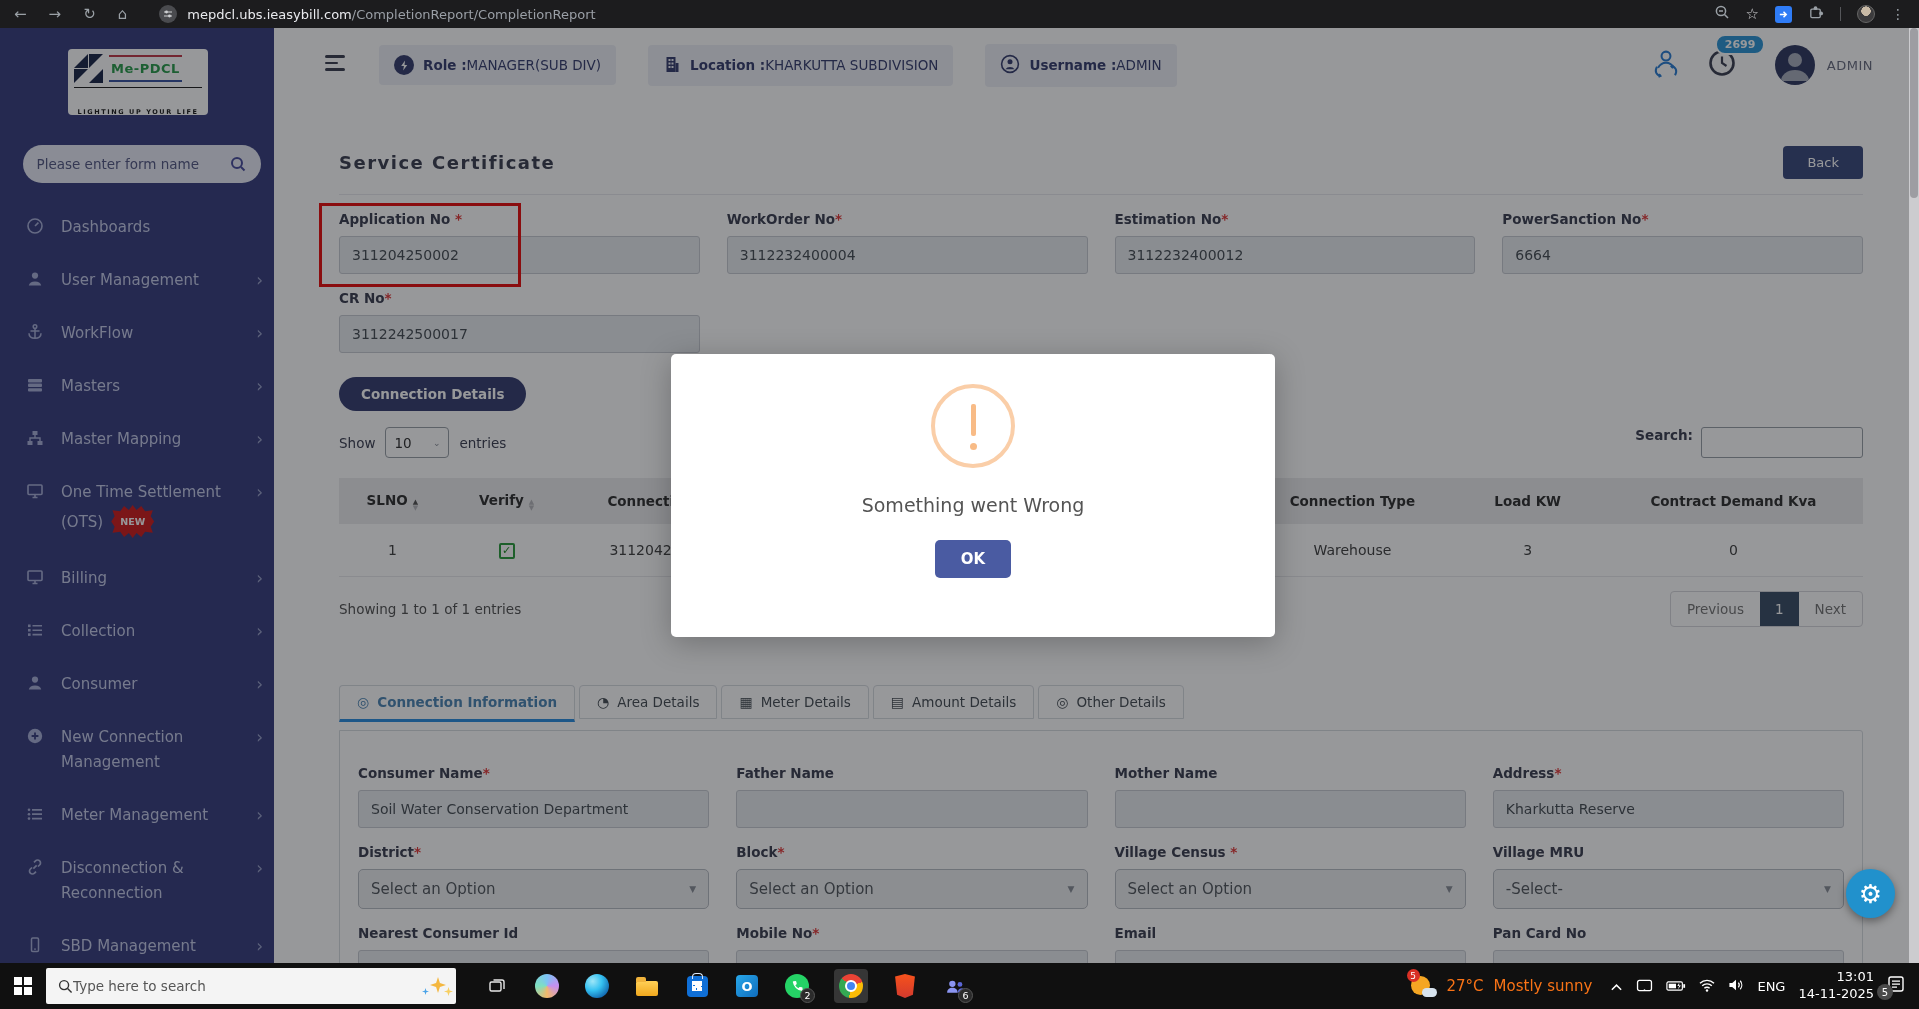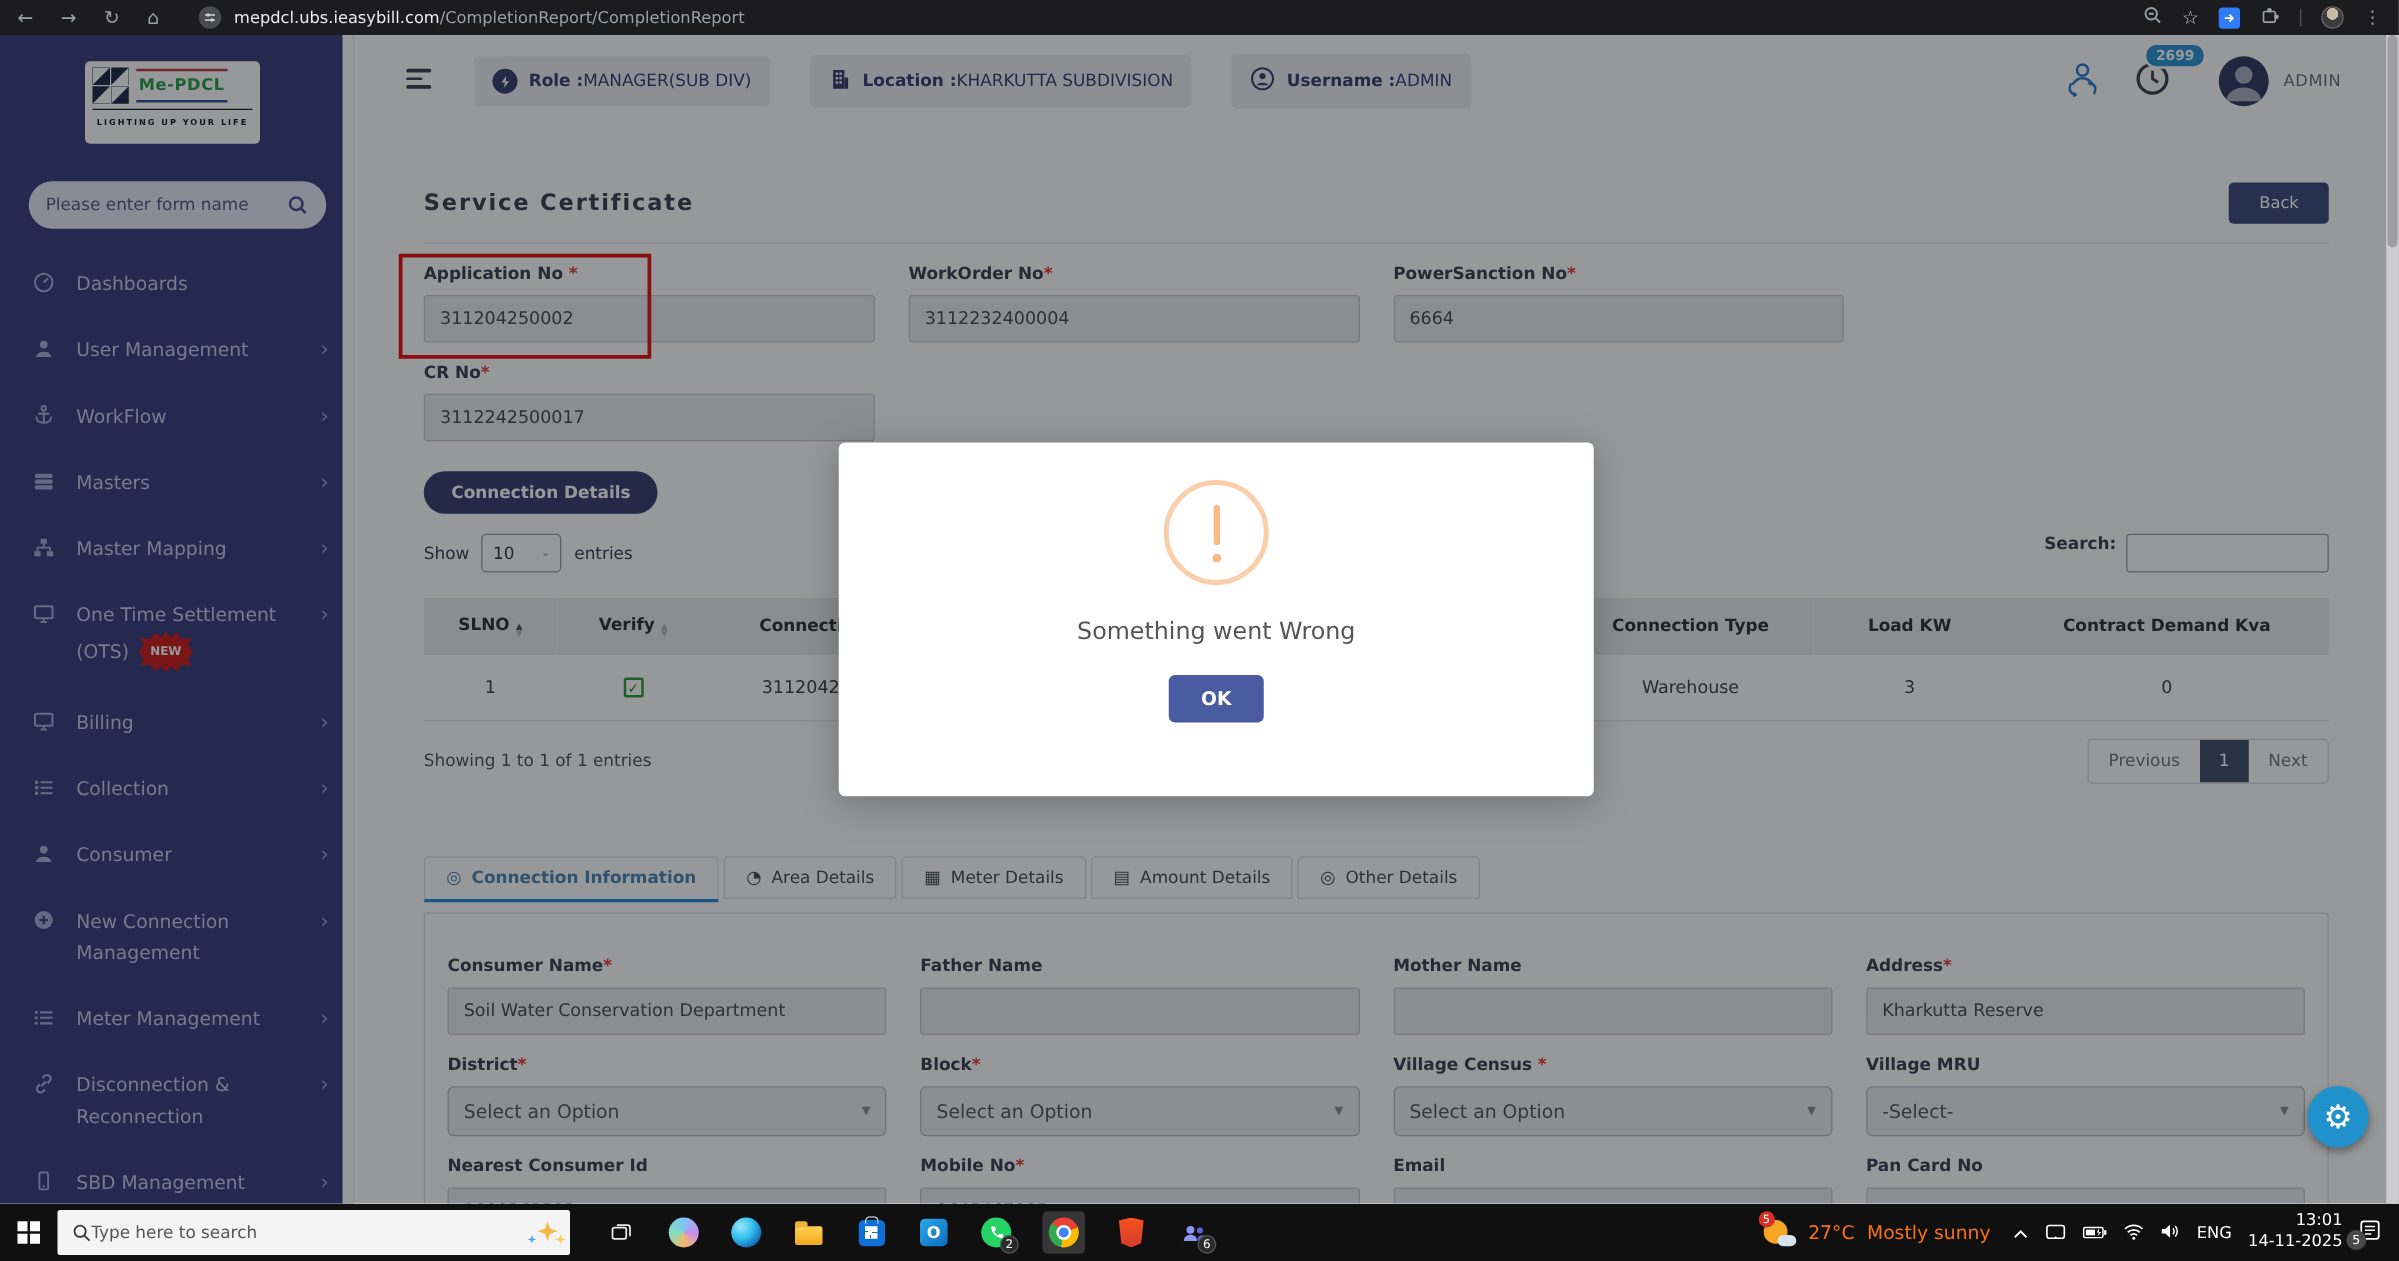--- a/index.html
+++ b/index.html
@@ -28,21 +28,21 @@
   
   .sidebar { width:283px; min-width:283px; height:100%; background:#3b4180; position:relative; }
   .sb-scroll { position:absolute; right:0; top:0; bottom:0; width:9px; background:#ffffff; }
   .logo-card { width:140px; height:66px; background:#fff; border-radius:4px; margin:21px auto 0 68px; padding:5px 6px 3px; }
   .logo-top { display:flex; align-items:center; gap:6px; }
   .logo-tri { display:grid; grid-template-columns:14px 14px; grid-template-rows:14px 14px; gap:1px; }
   .tri { background:#1e2a4a; position:relative; }
   .tri::after { content:""; position:absolute; inset:0; background:#fff; clip-path:polygon(0 0,100% 0,0 100%); }
   .tri.b::after { clip-path:polygon(100% 0,100% 100%,0 100%); }
   .logo-name { font-size:13px; font-weight:bold; color:#2e9e4f; letter-spacing:.5px; border-top:2px solid #c23b4a; border-bottom:2px solid #3b55a0; padding:2px 2px; line-height:1.5; }
-  .logo-tag { font-size:6.5px; letter-spacing:1.6px; color:#222; text-align:center; margin-top:4px; border-top:1px solid #222; padding-top:6px; font-weight:bold; }
+  .logo-tag { font-size:6.5px; letter-spacing:1.6px; color:#222; text-align:center; margin-top:4px; border-top:1px solid #222; padding-top:20px; font-weight:bold; }
   .sb-search { margin:30px auto 0; width:238px; height:38px; background:#e9ebf6; border-radius:19px; display:flex; align-items:center; padding:0 14px; }
   .sb-search input { flex:1; border:none; outline:none; background:transparent; font-size:13.5px; color:#4a4f7c; font-family:inherit; }
   .sb-search input::placeholder { color:#565b86; }
   .nav { margin-top:18px; }
   .nav-item { display:flex; align-items:flex-start; padding:14px 20px 14px 26px; cursor:pointer; color:#c6cbe8; }
   .nav-ic { width:20px; min-width:20px; color:#aab0d8; margin-right:15px; margin-top:2px; }
   .nav-label { font-size:15px; line-height:25px; flex:1; }
   .nav-chev { color:#9aa1c9; font-size:17px; line-height:25px; margin-left:8px; }
   .new-badge { display:inline-block; background:#cf1f1f; color:#fff; font-size:9.5px; font-weight:bold; padding:4px 9px; margin-left:8px; vertical-align:2px;
     clip-path:polygon(0% 50%,8% 34%,3% 16%,21% 19%,30% 3%,41% 15%,50% 0%,59% 15%,70% 3%,79% 19%,97% 16%,92% 34%,100% 50%,92% 66%,97% 84%,79% 81%,70% 97%,59% 85%,50% 100%,41% 85%,30% 97%,21% 81%,3% 84%,8% 66%); }
@@ -404,20 +404,24 @@
       
       <div class="grid4 mt16">
         <div class="field">
           <div class="red-box"></div>
           <div class="flabel"><span>Application No</span><span class="req"> *</span></div>
           <div class="finput">311204250002</div>
         </div>
         <div class="field">
           <div class="flabel"><span>WorkOrder No</span><span class="req">*</span></div>
           <div class="finput">3112232400004</div>
+        </div>
+        <div class="field">
+          <div class="flabel"><span>Estimation No</span><span class="req">*</span></div>
+          <div class="finput">3112232400012</div>
         </div>
         <div class="field">
           <div class="flabel"><span>PowerSanction No</span><span class="req">*</span></div>
           <div class="finput">6664</div>
         </div>
       </div>
       <div class="grid4 mt16">
         <div class="field">
           <div class="flabel"><span>CR No</span><span class="req">*</span></div>
           <div class="finput">3112242500017</div>

